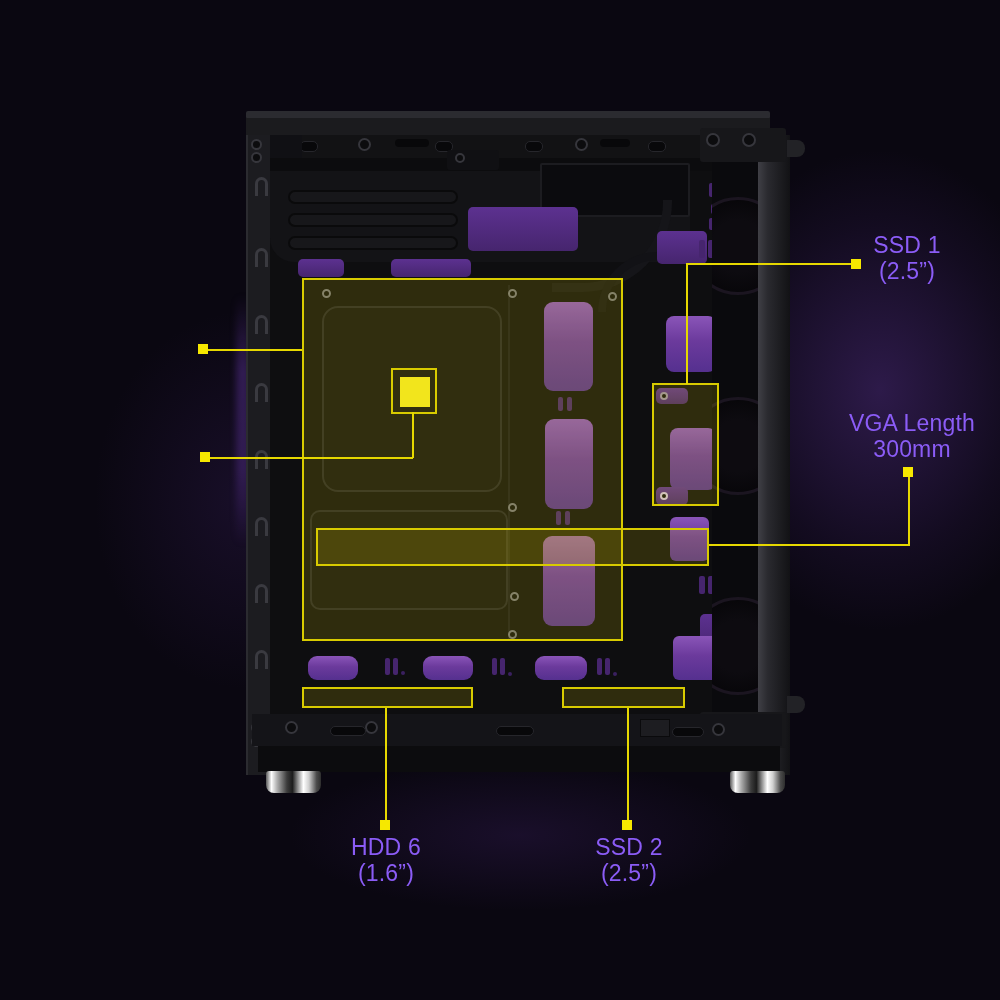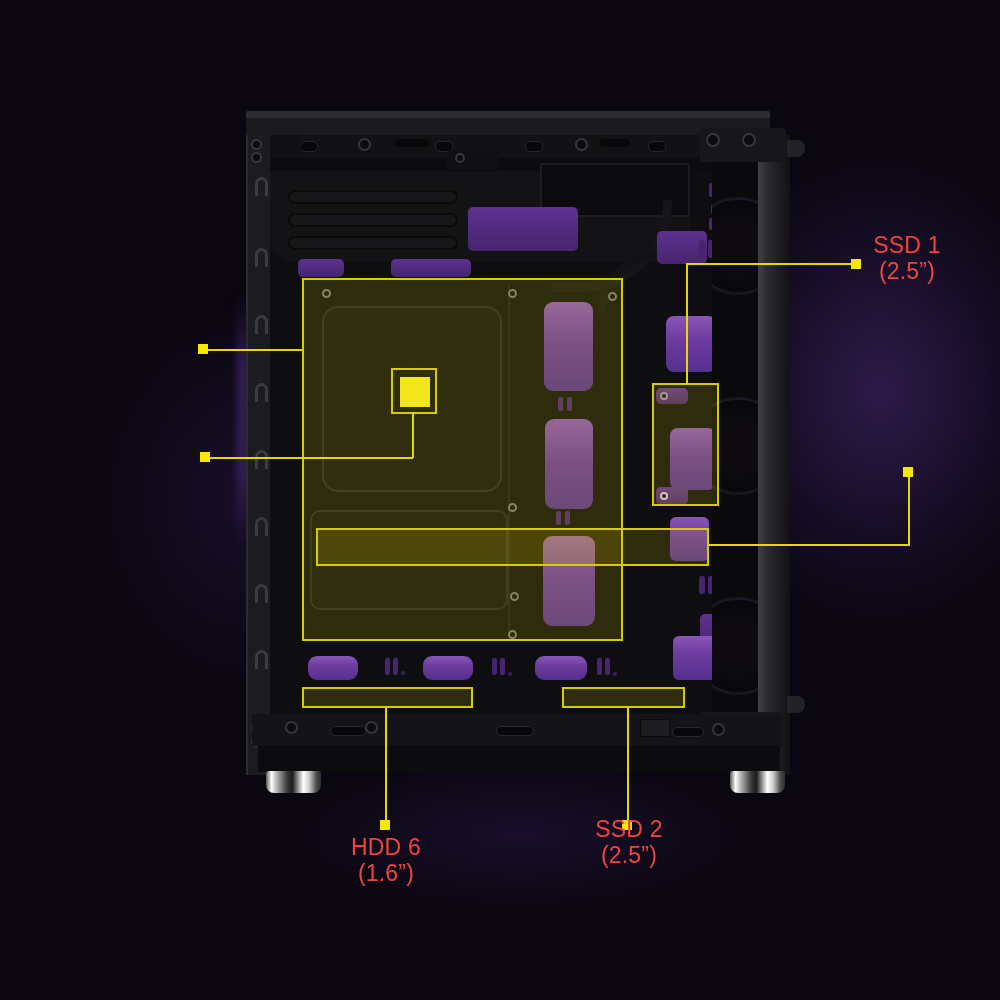--- a/index.html
+++ b/index.html
@@ -18,21 +18,21 @@
   
   .pcut{position:absolute;background:linear-gradient(180deg,#8a55b8 0%,#6b3a9c 45%,#55308f 100%);border-radius:9px;}
   .pcut-dim{position:absolute;background:linear-gradient(180deg,#5c3190,#46256e);border-radius:5px;}
   .pbar{position:absolute;background:#46256e;border-radius:2px;}
   .pdot{position:absolute;border-radius:50%;background:#3a2060;}
   
   .hl-rect{position:absolute;border:2px solid #d8cb00;background:rgba(222,206,0,0.16);box-sizing:border-box;}
   .cline{position:absolute;background:#e6d800;}
   .cmark{position:absolute;width:10px;height:10px;background:#f6e800;}
   .callout-label{position:absolute;transform:translateX(-50%);text-align:center;font-size:23px;
-        line-height:26px;font-weight:400;color:#ef4444;white-space:nowrap;letter-spacing:0.2px;}
+        line-height:26px;font-weight:400;color:#8b5cf6;white-space:nowrap;letter-spacing:0.2px;}
   .panel-line{position:absolute;border:2px solid #26262a;box-sizing:border-box;background:rgba(255,255,255,0.01);}
   .foot{position:absolute;width:55px;height:22px;border-radius:3px 3px 8px 8px;
         background:linear-gradient(90deg,#5a5a5a 0%,#fdfdfd 10%,#b0b0b0 20%,#3c3c3c 38%,#1c1c1c 48%,
                    #8f8f8f 58%,#ffffff 68%,#cfcfcf 78%,#4a4a4a 92%,#2e2e2e 100%);}
 </style>
 </head>
 <body>
 
 <div id="stage">
 
@@ -195,22 +195,26 @@
   <div class="cline" style="left:385px;top:708px;width:2px;height:113px;"></div>
   <div class="cmark" style="left:380px;top:820px;"></div>
 
   <div class="cline" style="left:627px;top:708px;width:2px;height:113px;"></div>
   <div class="cmark" style="left:622px;top:820px;"></div>
 
   <div class="callout-label" style="left:907px;top:232px;">
     <div>SSD 1</div>
     <div>(2.5”)</div>
   </div>
+  <div class="callout-label" style="left:912px;top:410px;">
+    <div>VGA Length</div>
+    <div>300mm</div>
+  </div>
   <div class="callout-label" style="left:386px;top:834px;">
     <div>HDD 6</div>
     <div>(1.6”)</div>
   </div>
-  <div class="callout-label" style="left:629px;top:816px;">
+  <div class="callout-label" style="left:629px;top:834px;">
     <div>SSD 2</div>
     <div>(2.5”)</div>
   </div>
 
 </div>
 
 </body></html>

